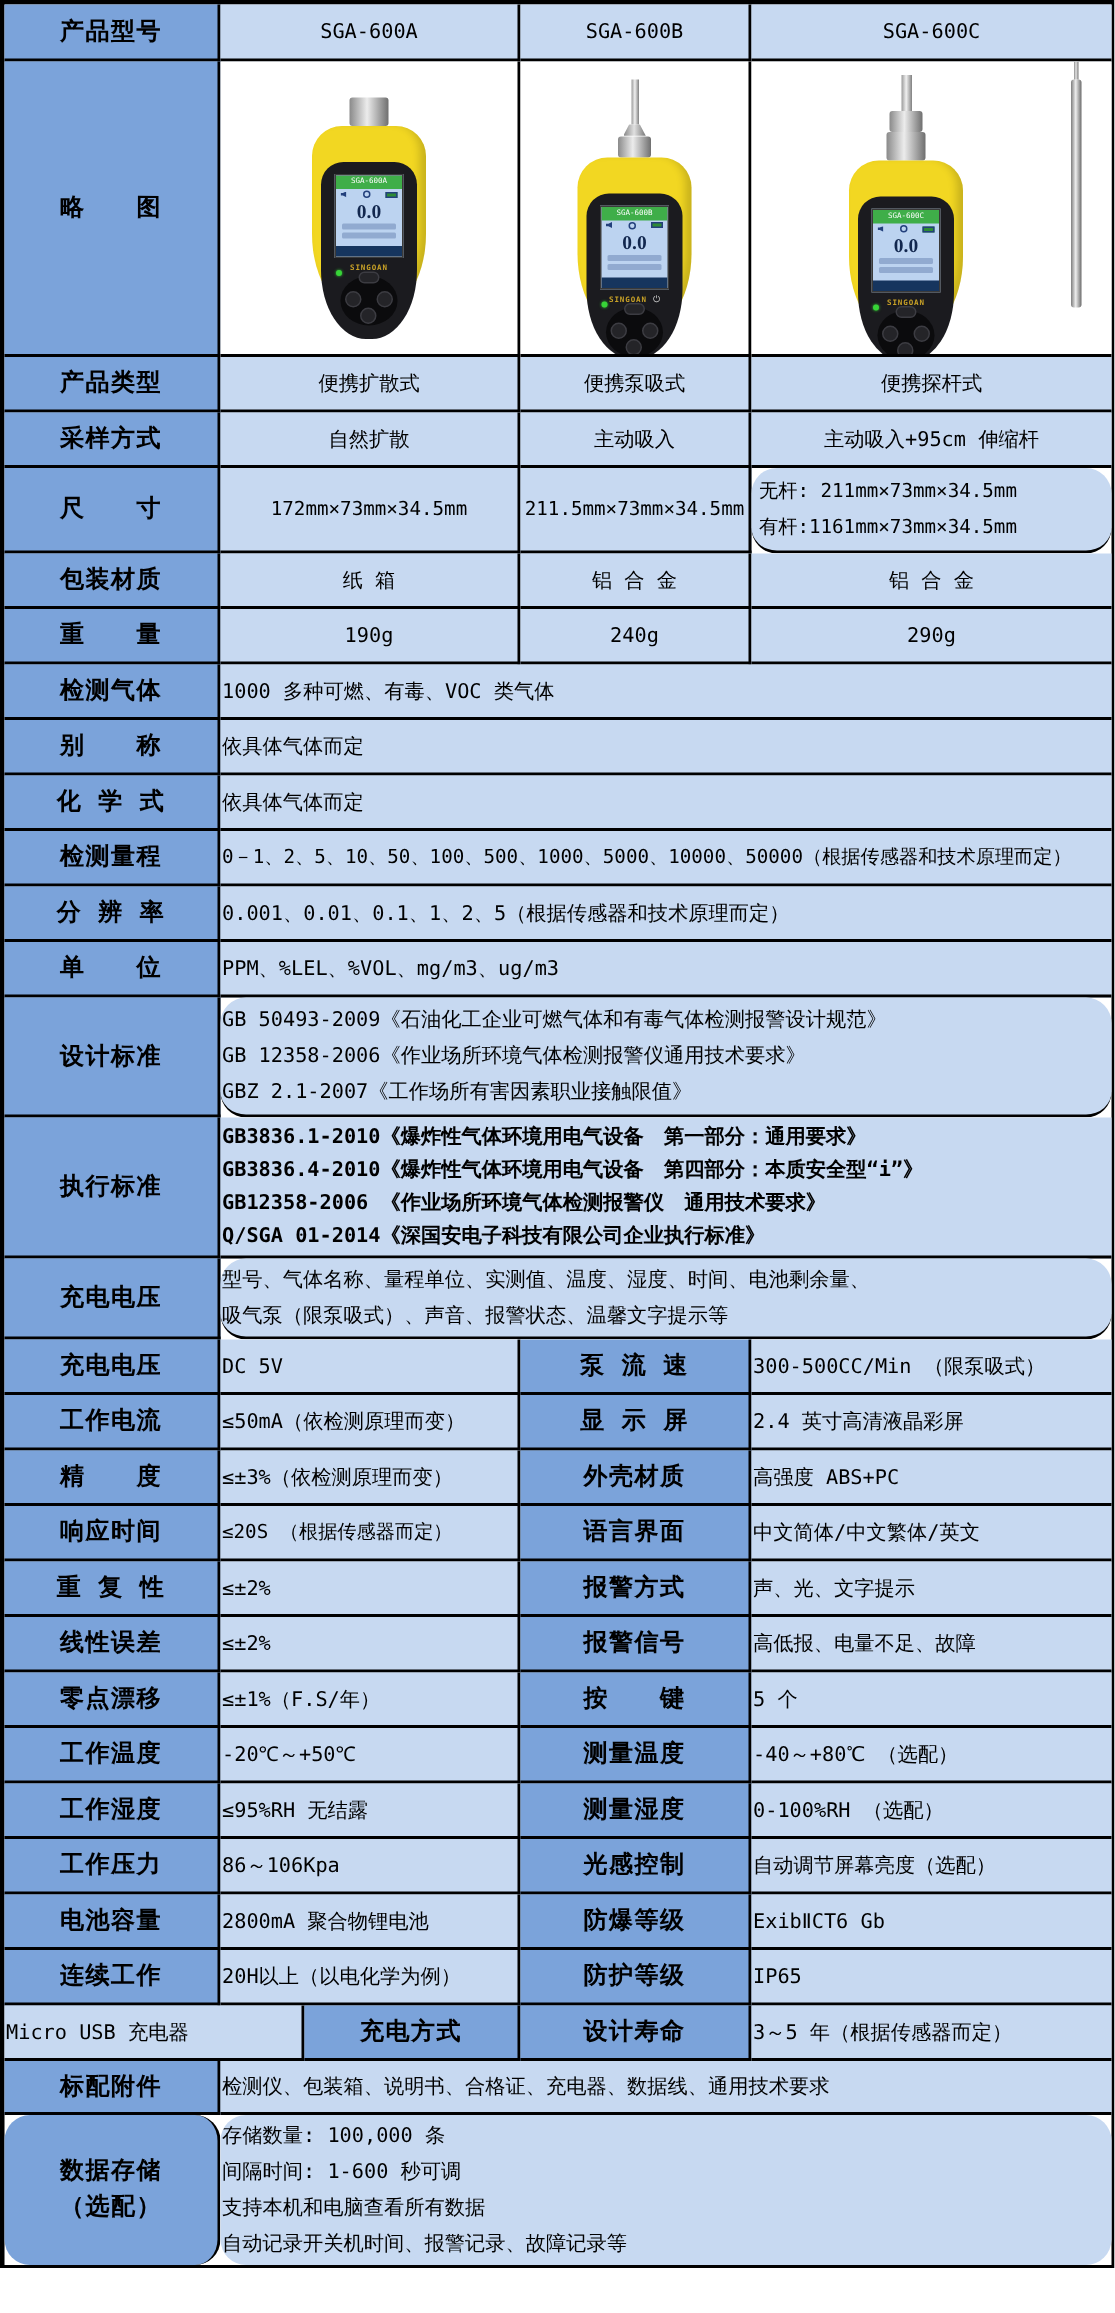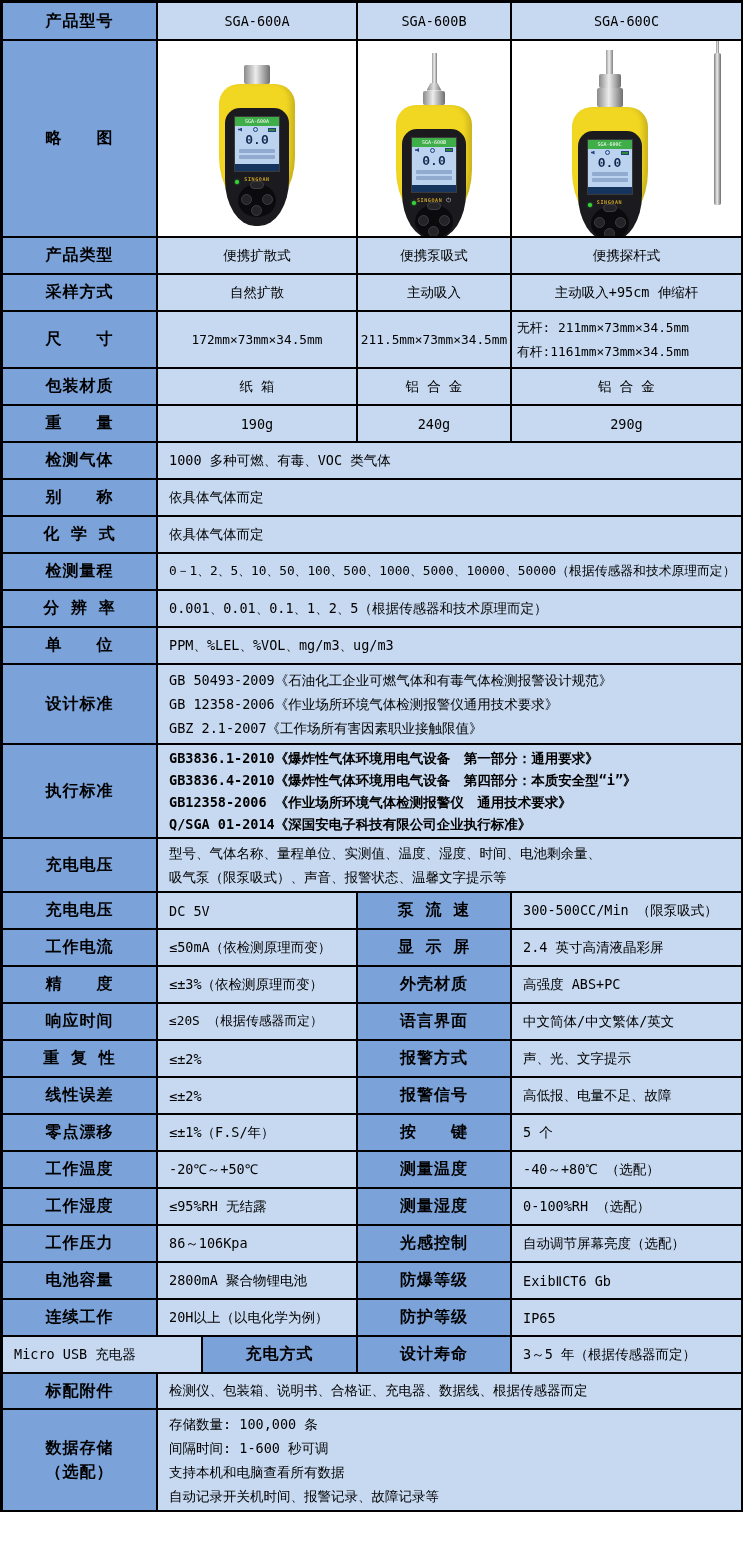--- a/index.html
+++ b/index.html
@@ -24,28 +24,28 @@
     text-align: center;
     white-space: pre-line;
     overflow: hidden;
     padding: 2px 4px;
   }
   .row .cell:last-child { border-right: none; }
   .row:last-child .cell { border-bottom: none; }
   .lbl { background:#7BA3DA; font-weight:bold; font-size:16px; letter-spacing:1px; }
   .val { background:#C7D9F1; font-size:13.5px; }
   .imgc { background:#ffffff; padding:0; }
-  .w-l { width:155px; flex:none; }
+  .w-l { width:144px; flex:none;font-family:Liberation Mono, monospace; }
   .w-a { width:200px; flex:none; }
   .w-b { width:154px; flex:none; }
   .w-c { flex:1; }
   .w-full { flex:1; }
-  .left { justify-content:flex-start; text-align:left; padding-left:11px; }
+  .left { justify-content:flex-start; text-align:left; padding-left:1px; }
   .fit  { font-size:12.8px; }
-  .lh24 { line-height:24px; }
+  .lh24 { line-height:24px;border-radius:17px; }
   .lh22 { line-height:22px;font-weight:bold; }
   
   .h38{min-height:38px}.h197{min-height:197px}.h37{min-height:37px}.h57{min-height:57px}
   .h80{min-height:80px}.h92{min-height:92px}.h54{min-height:54px}.h36{min-height:36px}.h100{min-height:100px}
 
   
   .devwrap { width:100%; height:100%; display:flex; align-items:center; justify-content:center; position:relative; }
   .device  { display:flex; flex-direction:column; align-items:center; }
   .cap {
     width:26px; height:19px; border-radius:2px;
@@ -72,21 +72,21 @@
   .scr {
     width:46px; height:56px; margin-top:8px;
     background:#BCD3F0; border:1px solid #3a3a3a;
     display:flex; flex-direction:column; overflow:hidden;
   }
   .scr-top { height:9px; background:#3FAE49; color:#fff; font-size:5px; line-height:9px; text-align:center; letter-spacing:0; }
   .scr-icons { height:7px; display:flex; align-items:center; justify-content:space-between; padding:0 3px; }
   .ic-speaker { width:4px; height:4px; background:#23407c; clip-path:polygon(0 30%,40% 30%,100% 0,100% 100%,40% 70%,0 70%); }
   .ic-fan { width:5px; height:5px; border-radius:50%; border:1px solid #23407c; }
   .ic-batt { width:8px; height:4px; background:#2e8b34; border:1px solid #23407c; }
-  .scr-read { font-size:13px; font-weight:bold; color:#12274e; text-align:center; line-height:15px; font-family:Liberation Mono, monospace; }
+  .scr-read { font-size:13px; font-weight:bold; color:#12274e; text-align:center; line-height:15px; font-family:Liberation Serif, serif; }
   .scr-line { height:4px; margin:1px 4px; background:rgba(35,64,124,.28); border-radius:1px; }
   .scr-bot { margin-top:auto; height:7px; background:#16355E; }
   .brandrow { display:flex; align-items:center; gap:4px; margin-top:4px; }
   .brand { font-size:5px; font-weight:bold; color:#C9A227; letter-spacing:.6px; }
   .pwr { font-size:6px; color:#cfcfcf; line-height:6px; }
   .led { position:absolute; left:10px; top:72px; width:4px; height:4px; border-radius:50%; background:#37d437; box-shadow:0 0 2px #37d437; }
   .pad { width:38px; height:33px; background:#0b0b0d; border-radius:50%; margin-top:2px; position:relative; }
   .pbtn { position:absolute; width:11px; height:11px; border-radius:50%; background:#242428; border:1px solid #3c3c42; }
   .pbtn.t { width:14px; height:8px; border-radius:5px; left:12px; top:-3px; }
   .pbtn.l { left:3px;  top:10px; }
@@ -374,21 +374,21 @@
   </div>
   <div class="row h37">
     <div class="cell val w-a left">Micro USB 充电器</div>
     <div class="cell lbl w-l">充电方式</div>
     <div class="cell lbl w-b">设计寿命</div>
     <div class="cell val w-c left">3～5 年（根据传感器而定）</div>
   </div>
 
   <div class="row h36">
     <div class="cell lbl w-l">标配附件</div>
-    <div class="cell val w-full left">检测仪、包装箱、说明书、合格证、充电器、数据线、根据传感器而定</div>
+    <div class="cell val w-full left">检测仪、包装箱、说明书、合格证、充电器、数据线、通用技术要求</div>
   </div>
   <div class="row h100">
     <div class="cell lbl w-l lh24">数据存储
 （选配）</div>
     <div class="cell val w-full left lh24">存储数量: 100,000 条
 间隔时间: 1-600 秒可调
 支持本机和电脑查看所有数据
 自动记录开关机时间、报警记录、故障记录等</div>
   </div>
 

